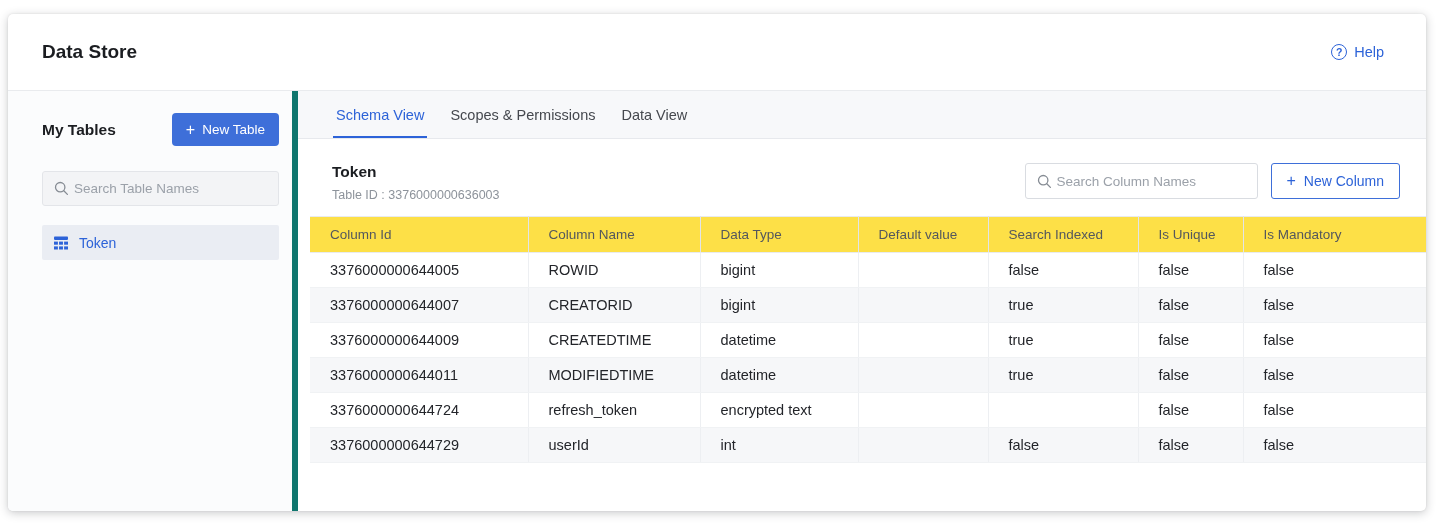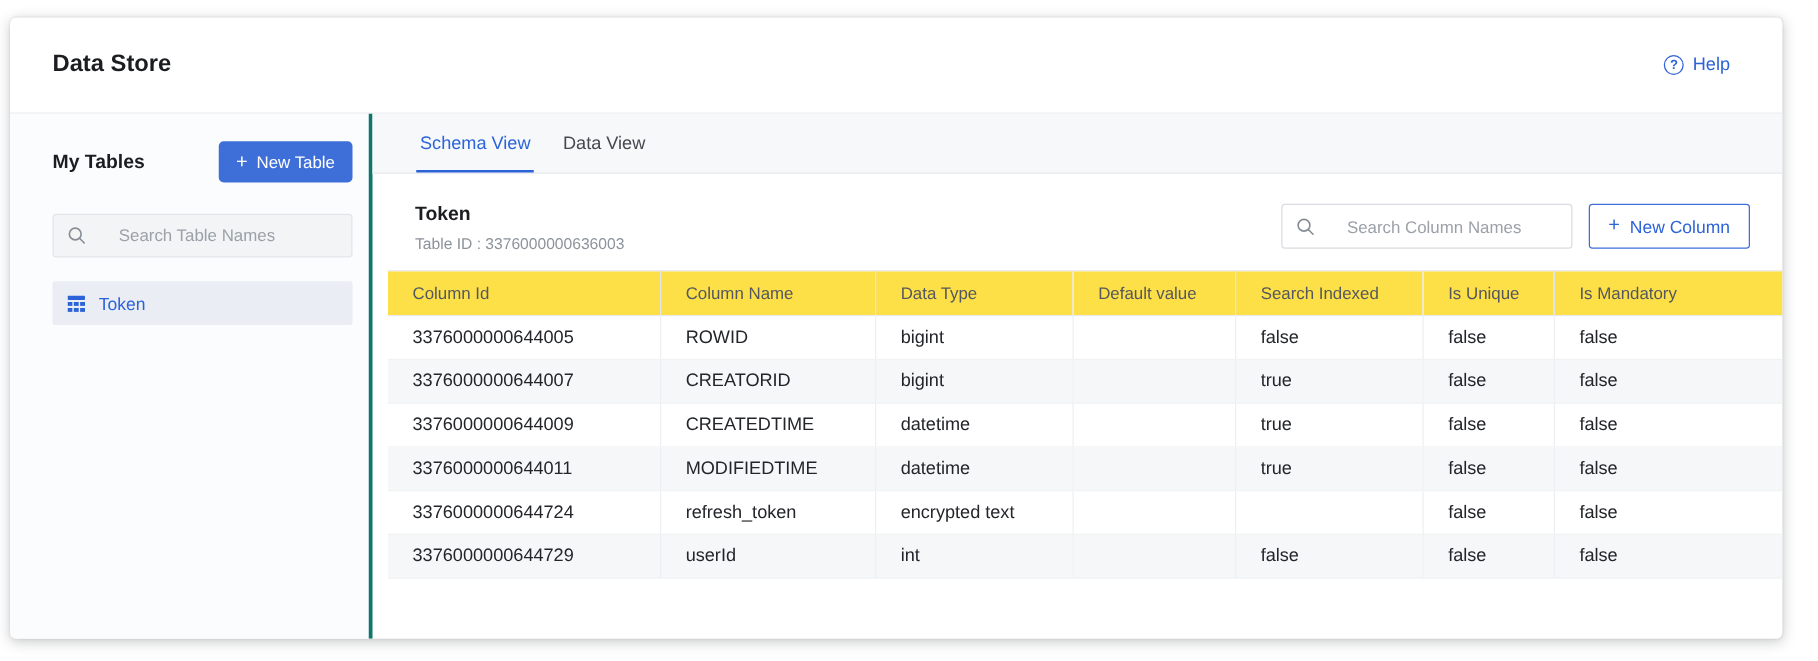--- a/index.html
+++ b/index.html
@@ -15,30 +15,30 @@
                  padding:0 42px 0 34px; border-bottom:1px solid #e9ebee; }
   .page-title { font-size:19px; font-weight:700; color:#1b1d21; }
   .help-link { display:flex; align-items:center; gap:7px; color:#2d63d8; font-size:14.5px; cursor:pointer; }
   .help-badge { width:16px; height:16px; border:1.4px solid #2d63d8; border-radius:50%;
                 display:grid; place-items:center; font-size:10.5px; font-weight:700; color:#2d63d8; }
 
   
   .card-body { display:flex; height:calc(100% - 77px); }
 
   
-  .sidebar { width:290px; min-width:290px; background:#fbfcfd; border-right:3px solid #0f766e;
+  .sidebar { width:290px; min-width:290px; background:#fbfcfd; border-right:6px solid #0f766e;
              padding:22px 13px 16px 34px; }
   .sidebar-top { display:flex; align-items:center; justify-content:space-between; }
   .sidebar-title { font-size:15.5px; font-weight:700; color:#1b1d21; }
   .btn-primary { display:flex; align-items:center; gap:7px; background:#3e6fd9; color:#fff;
                  border:none; border-radius:4px; font-size:13.5px; height:33px; padding:0 14px;
                  font-family:inherit; cursor:pointer; }
   .btn-primary .plus { font-size:16px; font-weight:400; line-height:1; }
   .search-box { margin-top:25px; height:35px; background:#f3f4f6; border:1px solid #e3e5e9;
-                border-radius:3px; display:flex; align-items:center; gap:26px; padding:0 11px; }
+                border-radius:3px; display:flex; align-items:center; gap:5px; padding:0 11px; }
   .search-box input { border:none; outline:none; background:transparent; flex:1; min-width:0;
                       font-size:13.5px; color:#3c4047; font-family:inherit; }
   .search-box input::placeholder { color:#9ba1a9; }
   .tables-list { margin-top:19px; }
   .side-item { height:35px; background:#eaedf3; border-radius:2px; display:flex; align-items:center;
                gap:11px; padding:0 12px; color:#2d63d8; font-size:14px; cursor:pointer; }
 
   
   .main { flex:1; min-width:0; display:flex; flex-direction:column; }
   .tab-bar { height:48px; background:#f7f8fa; border-bottom:1px solid #e7e9ed;
@@ -126,20 +126,21 @@
     </span>
     <span>Token</span>
   </div>
 </div>
     </div>
 
     <div class="main">
 
       <div class="tab-bar">
         <div class="tab active">Schema View</div>
+        <div class="tab">Scopes &amp; Permissions</div>
         <div class="tab">Data View</div>
       </div>
 
       <div class="content">
         <div class="content-header">
           <div>
             <div class="table-name">Token</div>
             <div class="table-id">Table ID : 3376000000636003</div>
           </div>
           <div class="content-actions">

